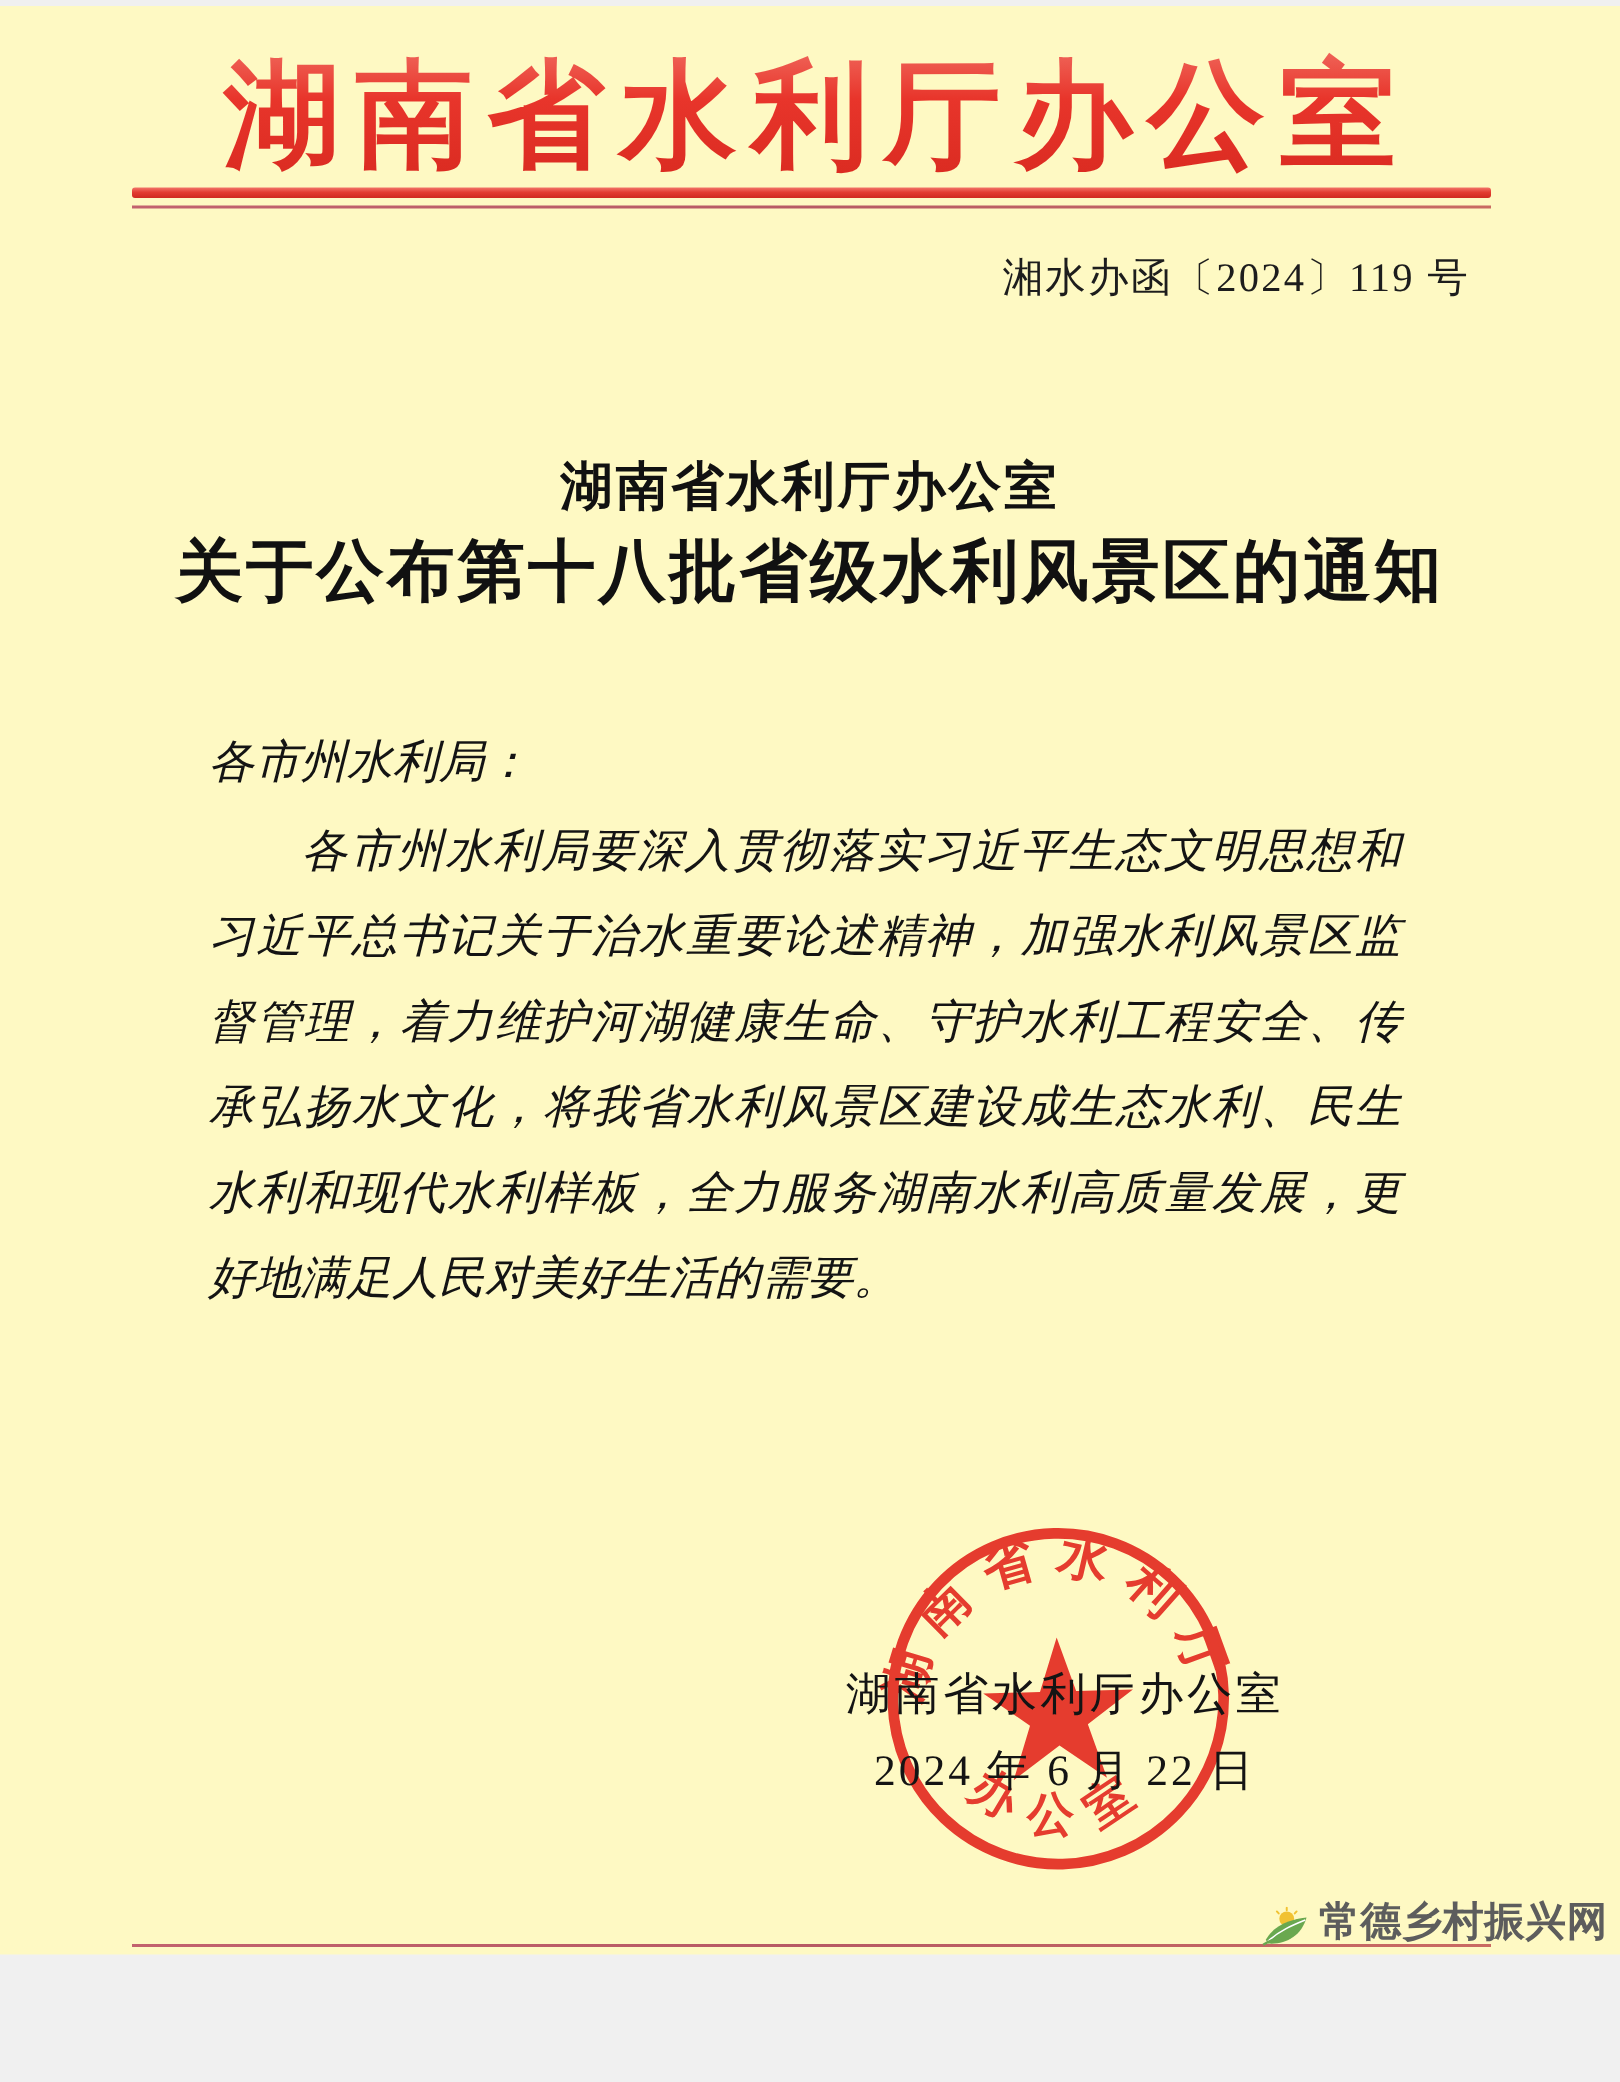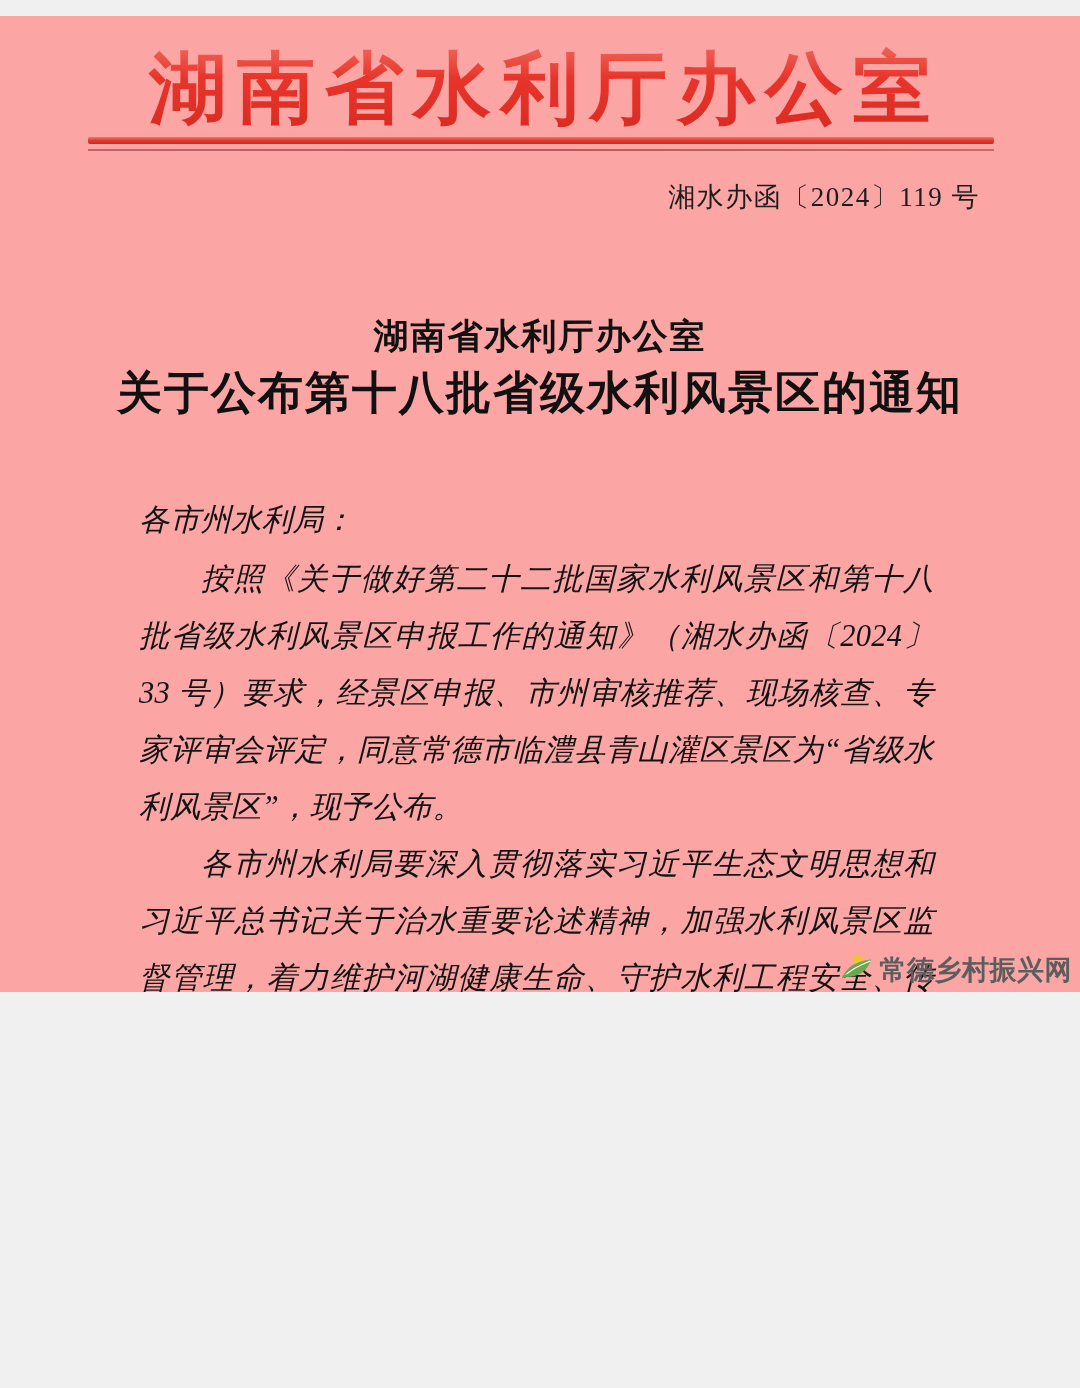--- a/index.html
+++ b/index.html
@@ -7,23 +7,23 @@
     margin: 0;
     padding: 0;
     background: #f0f0f0;
   }
   body {
     font-family: "Liberation Serif", "DejaVu Serif", serif;
   }
   .page {
     position: relative;
     width: 1080px;
-    height: 976px;
-    margin: 16px auto;
-    background: #fca5a5;
+    height: 1299px;
+    margin: 4px auto;
+    background: #fef9c3;
     overflow: hidden;
   }
 
   
   .letterhead {
     position: absolute;
     top: 26px;
     left: 95px;
     width: 890px;
     text-align: center;
@@ -161,21 +161,21 @@
 
   
   .rule-group.bottom { top: 1292px; }
 
   
   .watermark {
     position: absolute;
     right: 8px;
     bottom: 4px;
     display: flex;
-    align-items: flex-start;
+    align-items: flex-end;
     gap: 6px;
     z-index: 4;
   }
   .watermark-mark {
     width: 34px;
     height: 28px;
     flex: 0 0 auto;
   }
   .watermark-mark svg { display: block; width: 100%; height: 100%; }
   .watermark-text {
@@ -204,21 +204,20 @@
 
   <div class="doc-number">湘水办函〔2024〕119 号</div>
 
   <div class="title-block">
     <div class="title-line title-line-1">湖南省水利厅办公室</div>
     <div class="title-line title-line-2">关于公布第十八批省级水利风景区的通知</div>
   </div>
 
   <div class="body-block">
     <p class="salutation">各市州水利局：</p>
-    <p class="para">按照《关于做好第二十二批国家水利风景区和第十八批省级水利风景区申报工作的通知》（湘水办函〔2024〕33 号）要求，经景区申报、市州审核推荐、现场核查、专家评审会评定，同意常德市临澧县青山灌区景区为“省级水利风景区”，现予公布。</p>
     <p class="para">各市州水利局要深入贯彻落实习近平生态文明思想和习近平总书记关于治水重要论述精神，加强水利风景区监督管理，着力维护河湖健康生命、守护水利工程安全、传承弘扬水文化，将我省水利风景区建设成生态水利、民生水利和现代水利样板，全力服务湖南水利高质量发展，更好地满足人民对美好生活的需要。</p>
   </div>
 
   <div class="seal">
     <svg viewBox="0 0 240 240" xmlns="http://www.w3.org/2000/svg">
       <defs>
         <path id="sealArc" d="M 30 128 A 90 90 0 0 1 210 128"></path>
         <path id="sealArcBottom" d="M 40 126 A 80 80 0 0 0 200 126"></path>
       </defs>
       <circle cx="120" cy="120" r="108" fill="none" stroke="#e2231a" stroke-width="7"></circle>

